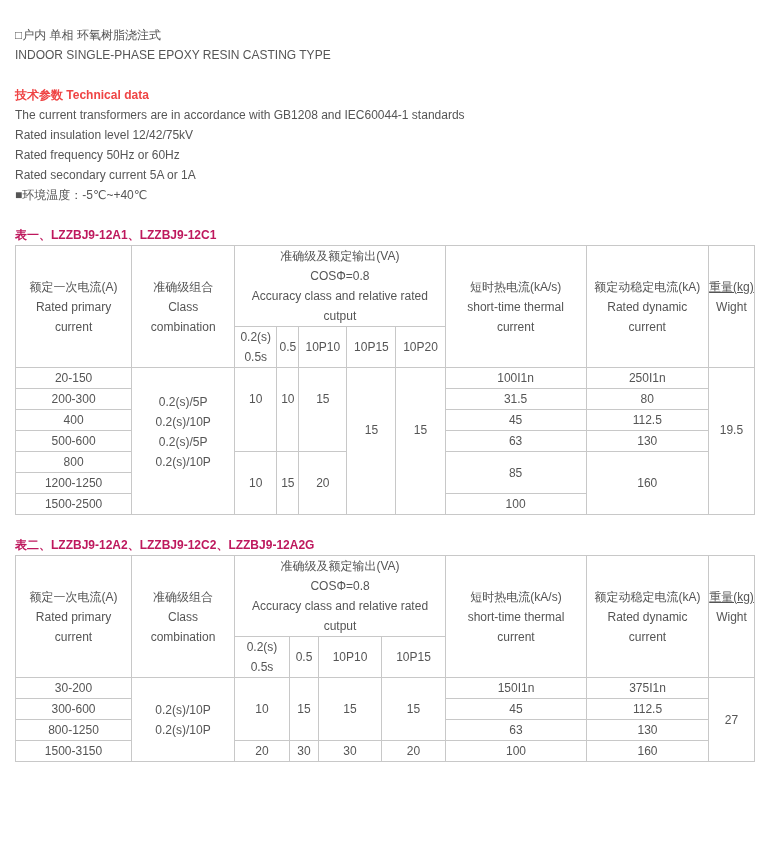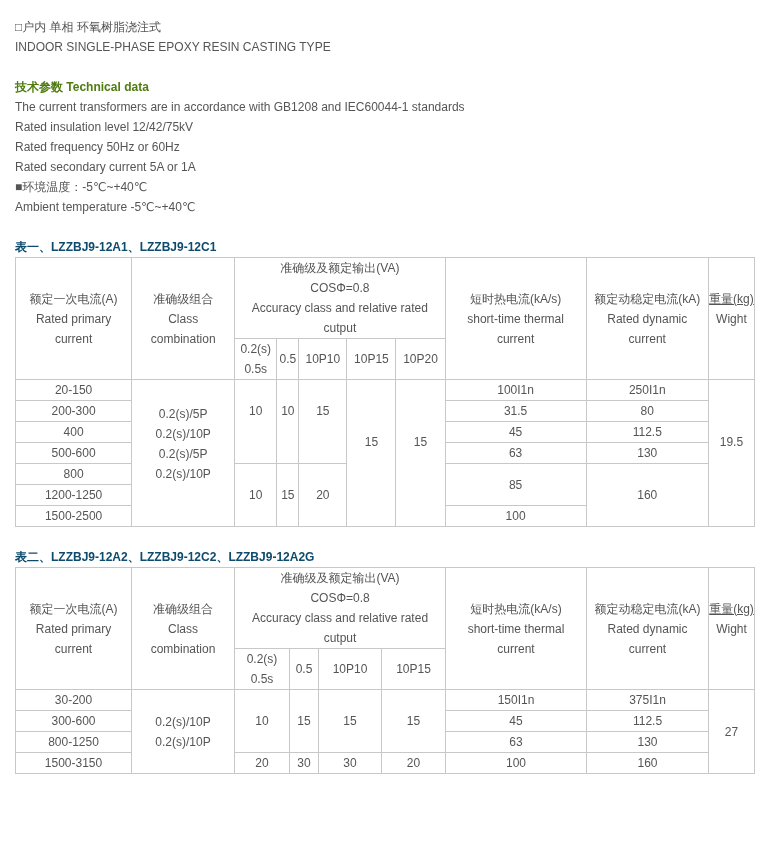--- a/index.html
+++ b/index.html
@@ -1,50 +1,49 @@
 <!DOCTYPE html>
 <html><head>
 <meta charset="utf-8">
 <style>
   html, body { margin: 0; padding: 0; background: #ffffff; }
   body {
     width: 777px; height: 867px; overflow: hidden; position: relative;
     font-family: "Liberation Sans", "DejaVu Sans", sans-serif;
     font-size: 12px; color: #555555;
   }
-  .wrap { position: absolute; left: 15px; top: 0; width: 760px; }
+  .wrap { position: absolute; left: 15px; top: 8px; width: 760px; }
   .line { height: 20px; line-height: 20px; white-space: nowrap; }
-  .bold { font-weight: bold; color: #4d7c0f; }
+  .bold { font-weight: bold; color: #ef4444; }
   .sp { height: 20px; }
   table {
     border-collapse: collapse; table-layout: fixed;
     font-size: 12px; color: #555555;
   }
   td {
     border: 1px solid #c8c8c8; text-align: center; vertical-align: middle;
     padding: 0; line-height: 20px;
   }
-  .tbl-title { height: 20px; line-height: 20px; font-weight: bold; color: #0c4a6e; white-space: nowrap; }
+  .tbl-title { height: 20px; line-height: 20px; font-weight: bold; color: #be185d; white-space: nowrap; }
   .u { text-decoration: underline; }
 </style>
 </head>
 <body>
 
 <div class="wrap">
   <div class="sp"></div>
   <div class="line" style="margin-top:-3px;">□户内 单相 环氧树脂浇注式</div>
   <div class="line">INDOOR SINGLE-PHASE EPOXY RESIN CASTING TYPE</div>
   <div class="sp"></div>
   <div class="line bold">技术参数 Technical data</div>
   <div class="line">The current transformers are in accordance with GB1208 and IEC60044-1 standards</div>
   <div class="line">Rated insulation level 12/42/75kV</div>
   <div class="line">Rated frequency 50Hz or 60Hz</div>
   <div class="line">Rated secondary current 5A or 1A</div>
   <div class="line">■环境温度：-5℃~+40℃</div>
-  <div class="line">Ambient temperature -5℃~+40℃</div>
   <div class="sp"></div>
 
   <div class="tbl-title">表一、LZZBJ9-12A1、LZZBJ9-12C1</div>
   <table style="width:740px;">
     <colgroup>
       <col style="width:116px">
         <col style="width:103px">
         <col style="width:42px">
         <col style="width:22px">
       <col style="width:48px">

